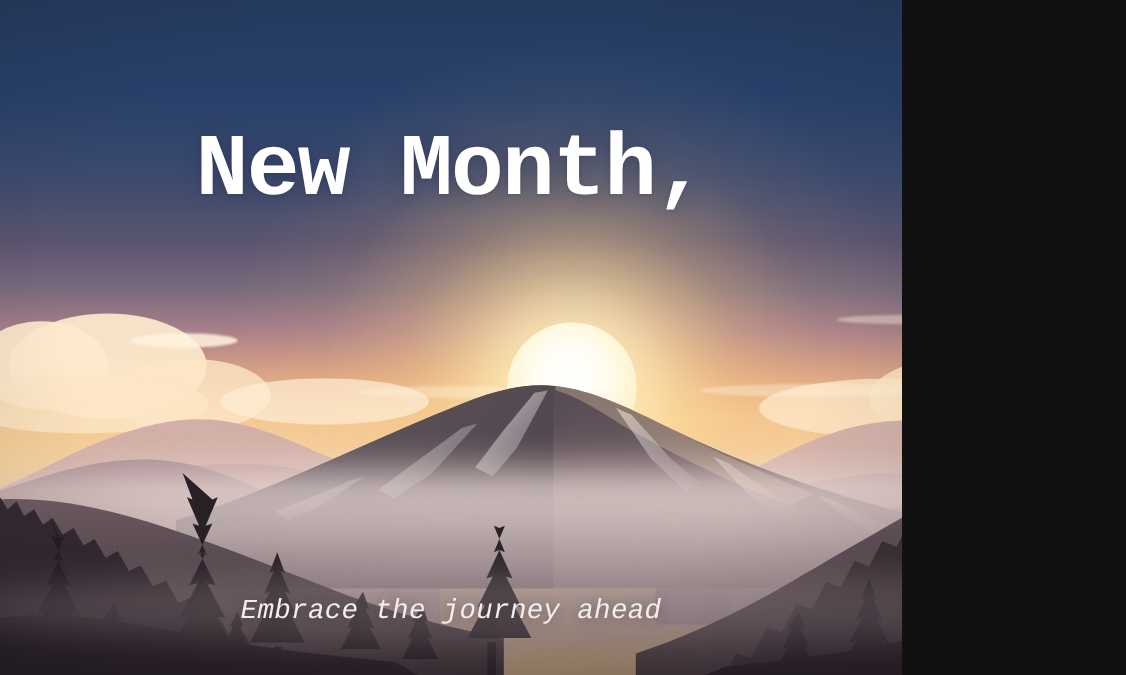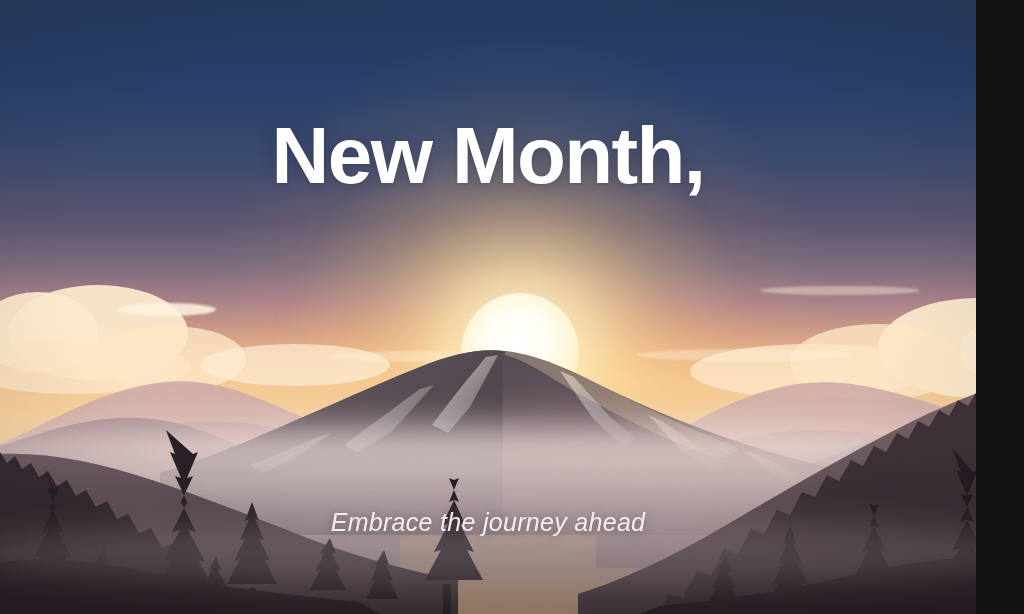--- a/index.html
+++ b/index.html
@@ -7,24 +7,25 @@
     margin: 0;
     padding: 0;
     background: #111;
   }
   body {
     font-family: "Liberation Sans", sans-serif;
   }
 
   #poster {
     position: relative;
-    width: 976px;
+    width: 820px;
     height: 614px;
     overflow: hidden;
     background: #14532d;
+    font-family: Liberation Mono, monospace;
   }
 
   
   .sky {
     position: absolute;
     inset: 0;
     background: linear-gradient(to bottom,
         #243a5e 0%,
         #28406a 14%,
         #3b4a6e 26%,
@@ -124,21 +125,21 @@
     text-shadow: 0 2px 18px rgba(40,40,70,0.32),
                  0 1px 3px rgba(40,40,70,0.22);
     -webkit-font-smoothing: antialiased;
   }
   .headline .l2 { display: block; }
 
   .subtitle {
     position: absolute;
     left: 0;
     right: 0;
-    top: 508px;
+    top: 541px;
     text-align: center;
     color: #f2eef0;
     font-size: 25px;
     font-style: italic;
     font-weight: 400;
     letter-spacing: 0.3px;
     text-shadow: 0 1px 10px rgba(60,45,55,0.45);
   }
 
   

